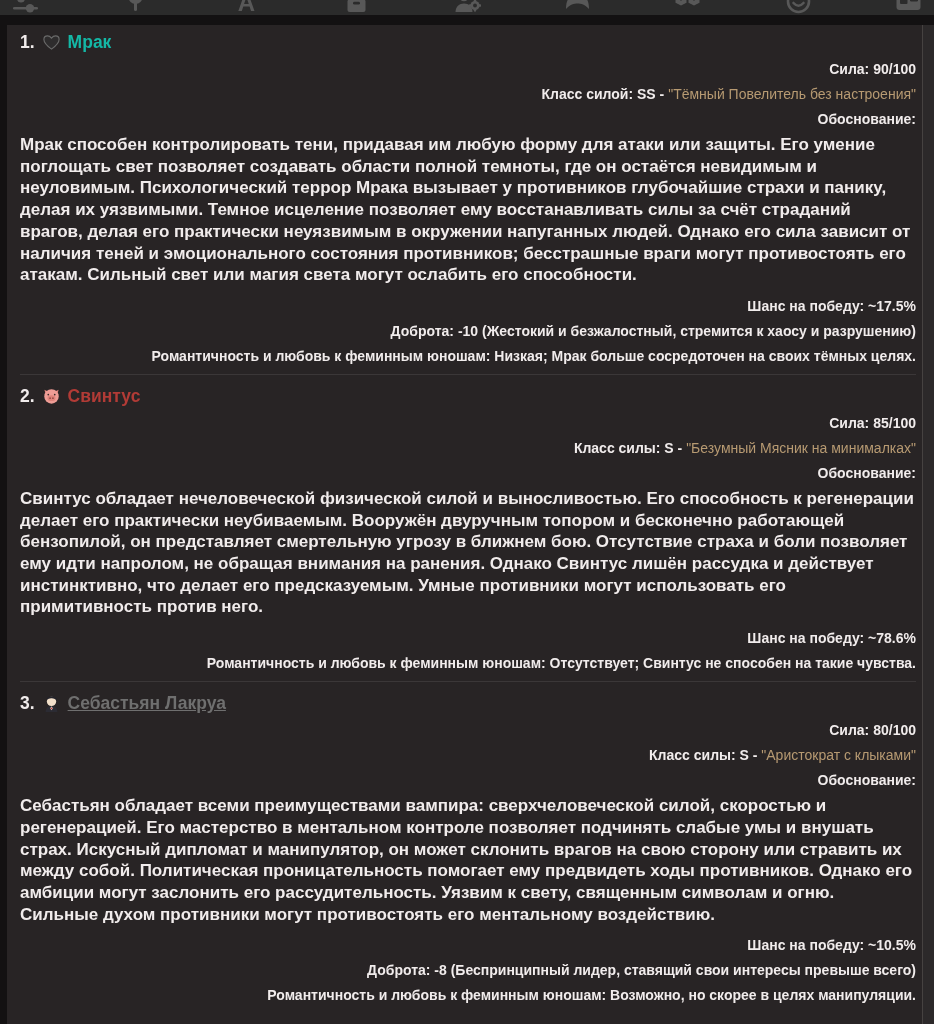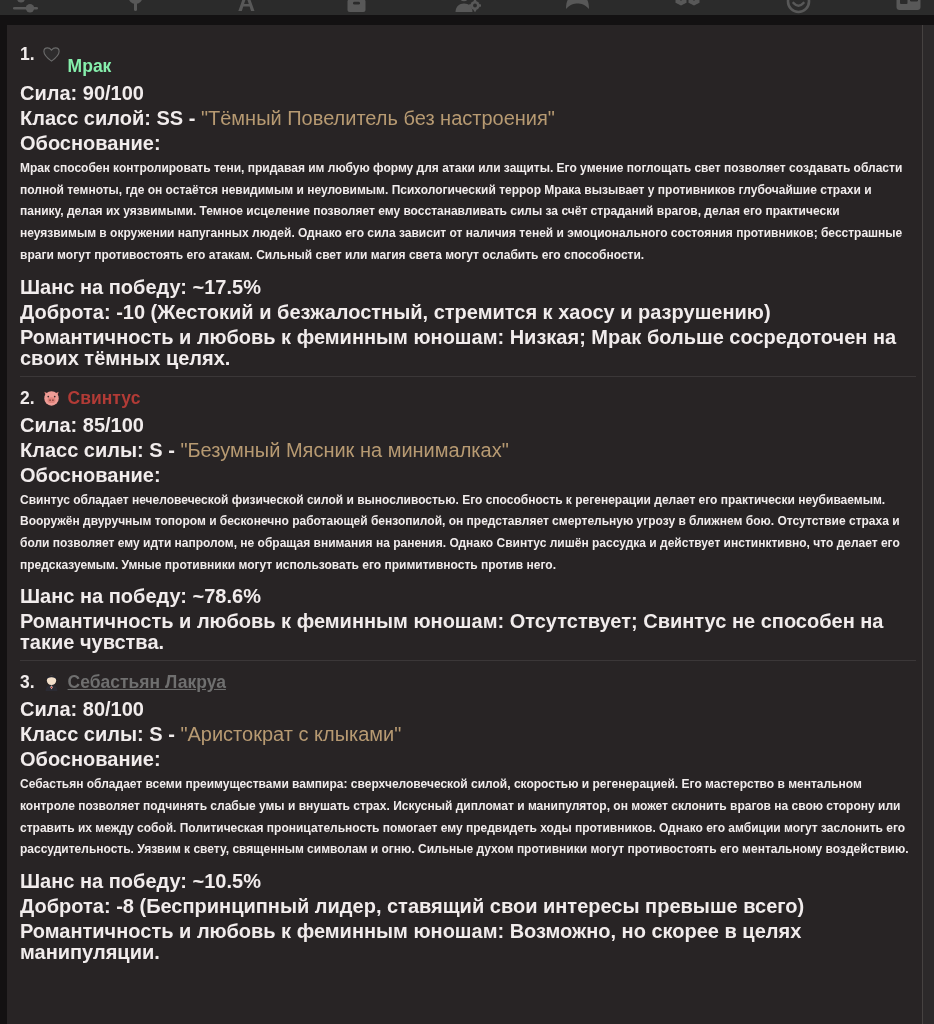--- a/index.html
+++ b/index.html
@@ -37,27 +37,28 @@
   
   .char-heading {
     display: flex; align-items: center; gap: 7px;
     font-size: 17.5px; font-weight: 700; line-height: 22px;
     margin: 0 0 6px 0;
   }
   .char-heading .num { color: #f1ecec; }
   .char-heading .emoji { display: inline-flex; }
   .char-heading .emoji svg { width: 19px; height: 19px; display: block; }
   .stat {
-    font-size: 20px; font-weight: 700; line-height: 21px;
+    font-size: 14px; font-weight: 700; line-height: 21px;
     margin: 0 0 4px 0;
     color: #f1ecec;
+    text-align: right;
   }
   .stat .quote { color: #b79a72; font-weight: 400; }
   .para {
-    font-size: 12px; font-weight: 700; line-height: 21.7px;
+    font-size: 17px; font-weight: 700; line-height: 21.7px;
     margin: 3px 0 10px 0;
     color: #f1ecec;
   }
   .divider {
     border: 0; border-top: 1px solid #3b3738;
     margin: 7px 0 10px 0;
   }
 </style>
 </head>
 <body>
@@ -140,21 +141,21 @@
 <div class="content">
 
   <section>
     <h3 class="char-heading">
       <span class="num">1.</span>
       <span class="emoji">
         <svg viewBox="0 0 20 20">
             <path d="M10 17 C4 12.5 2 9.5 2 6.8 C2 4.5 3.8 3 5.8 3 C7.4 3 8.9 3.9 10 5.3 C11.1 3.9 12.6 3 14.2 3 C16.2 3 18 4.5 18 6.8 C18 9.5 16 12.5 10 17 Z" fill="#2e2c2d" stroke="#6a6a6a" stroke-width="1.2"></path>
           </svg>
       </span>
-      <span class="char-name" style="color: #86efac; margin-top: 24px;">Мрак</span>
+      <span class="char-name" style="color: #14b8a6;">Мрак</span>
     </h3>
     <p class="stat">Сила: 90/100</p>
     <p class="stat"><span>Класс силой: SS - </span><span class="quote">"Тёмный Повелитель без настроения"</span></p>
     <p class="stat">Обоснование:</p>
     <p class="para">Мрак способен контролировать тени, придавая им любую форму для атаки или защиты. Его умение поглощать свет позволяет создавать области полной темноты, где он остаётся невидимым и неуловимым. Психологический террор Мрака вызывает у противников глубочайшие страхи и панику, делая их уязвимыми. Темное исцеление позволяет ему восстанавливать силы за счёт страданий врагов, делая его практически неуязвимым в окружении напуганных людей. Однако его сила зависит от наличия теней и эмоционального состояния противников; бесстрашные враги могут противостоять его атакам. Сильный свет или магия света могут ослабить его способности.</p>
     <p class="stat">Шанс на победу: ~17.5%</p>
     <p class="stat">Доброта: -10 (Жестокий и безжалостный, стремится к хаосу и разрушению)</p>
     <p class="stat">Романтичность и любовь к феминным юношам: Низкая; Мрак больше сосредоточен на своих тёмных целях.</p>
   </section>
 

